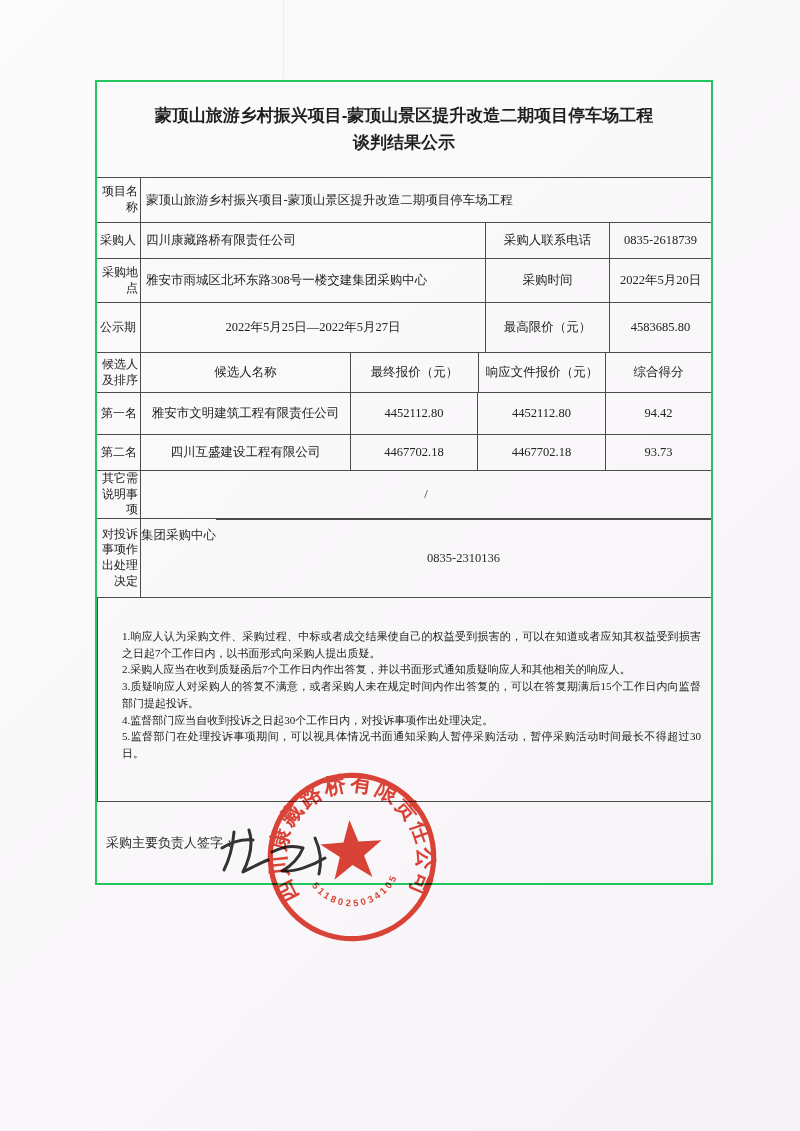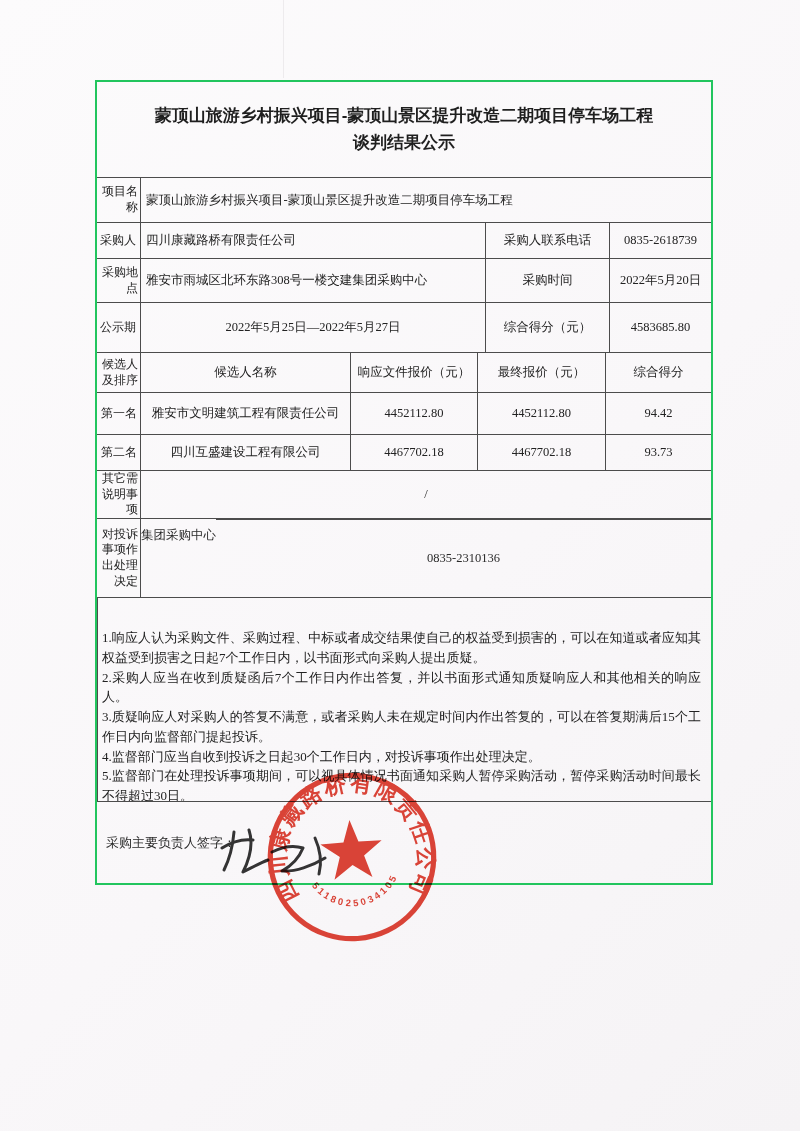--- a/index.html
+++ b/index.html
@@ -40,22 +40,22 @@
   .w-main { width: 345px; flex: none; }
   .w-sub  { width: 124px; flex: none; }
   .flexfill { flex: 1; }
   .c-name { width: 210px; flex: none; }
   .c-p1 { width: 127px; flex: none; }
   .c-p2 { width: 128px; flex: none; }
   .stack { flex: 1; display: flex; }
   .stack .sub { flex: none; display: flex; align-items: center; justify-content: center; font-size: 12.5px; }
   .sub + .sub { border-top: 1.6px solid #4c4c4c; }
   .objection-text {
-    display: block; padding: 30px 10px 8px 4px;
-    font-size: 13px; line-height: 1.52; text-align: justify;
+    display: block; padding: 30px 10px 8px 24px;
+    font-size: 11px; line-height: 1.52; text-align: justify;
   }
   .objection-text p { margin: 0; }
   .sig-row { position: relative; align-items: center; padding-left: 9px; font-size: 13px; }
   .stamp-svg {
     position: absolute; left: 257px; top: 762px; width: 190px; height: 190px;
     mix-blend-mode: multiply; opacity: 0.92;
   }
   .sign-svg { position: absolute; left: 218px; top: 818px; width: 125px; height: 68px; }
 </style>
 </head>
@@ -85,29 +85,29 @@
   <div class="row" style="height:44px">
     <div class="cell lab">采购地点</div>
     <div class="cell w-main">雅安市雨城区北环东路308号一楼交建集团采购中心</div>
     <div class="cell w-sub ctr">采购时间</div>
     <div class="cell flexfill ctr">2022年5月20日</div>
   </div>
 
   <div class="row" style="height:50px">
     <div class="cell lab">公示期</div>
     <div class="cell w-main ctr">2022年5月25日—2022年5月27日</div>
-    <div class="cell w-sub ctr">综合得分（元）</div>
+    <div class="cell w-sub ctr">最高限价（元）</div>
     <div class="cell flexfill ctr">4583685.80</div>
   </div>
 
   <div class="row" style="height:40px">
     <div class="cell lab">候选人及排序</div>
     <div class="cell c-name ctr">候选人名称</div>
+    <div class="cell c-p2 ctr">最终报价（元）</div>
     <div class="cell c-p1 ctr">响应文件报价（元）</div>
-    <div class="cell c-p2 ctr">最终报价（元）</div>
     <div class="cell flexfill ctr">综合得分</div>
   </div>
 
   <div class="row" style="height:42px">
     <div class="cell lab ctr">第一名</div>
     <div class="cell c-name ctr">雅安市文明建筑工程有限责任公司</div>
     <div class="cell c-p1 ctr">4452112.80</div>
     <div class="cell c-p2 ctr">4452112.80</div>
     <div class="cell flexfill ctr">94.42</div>
   </div>

